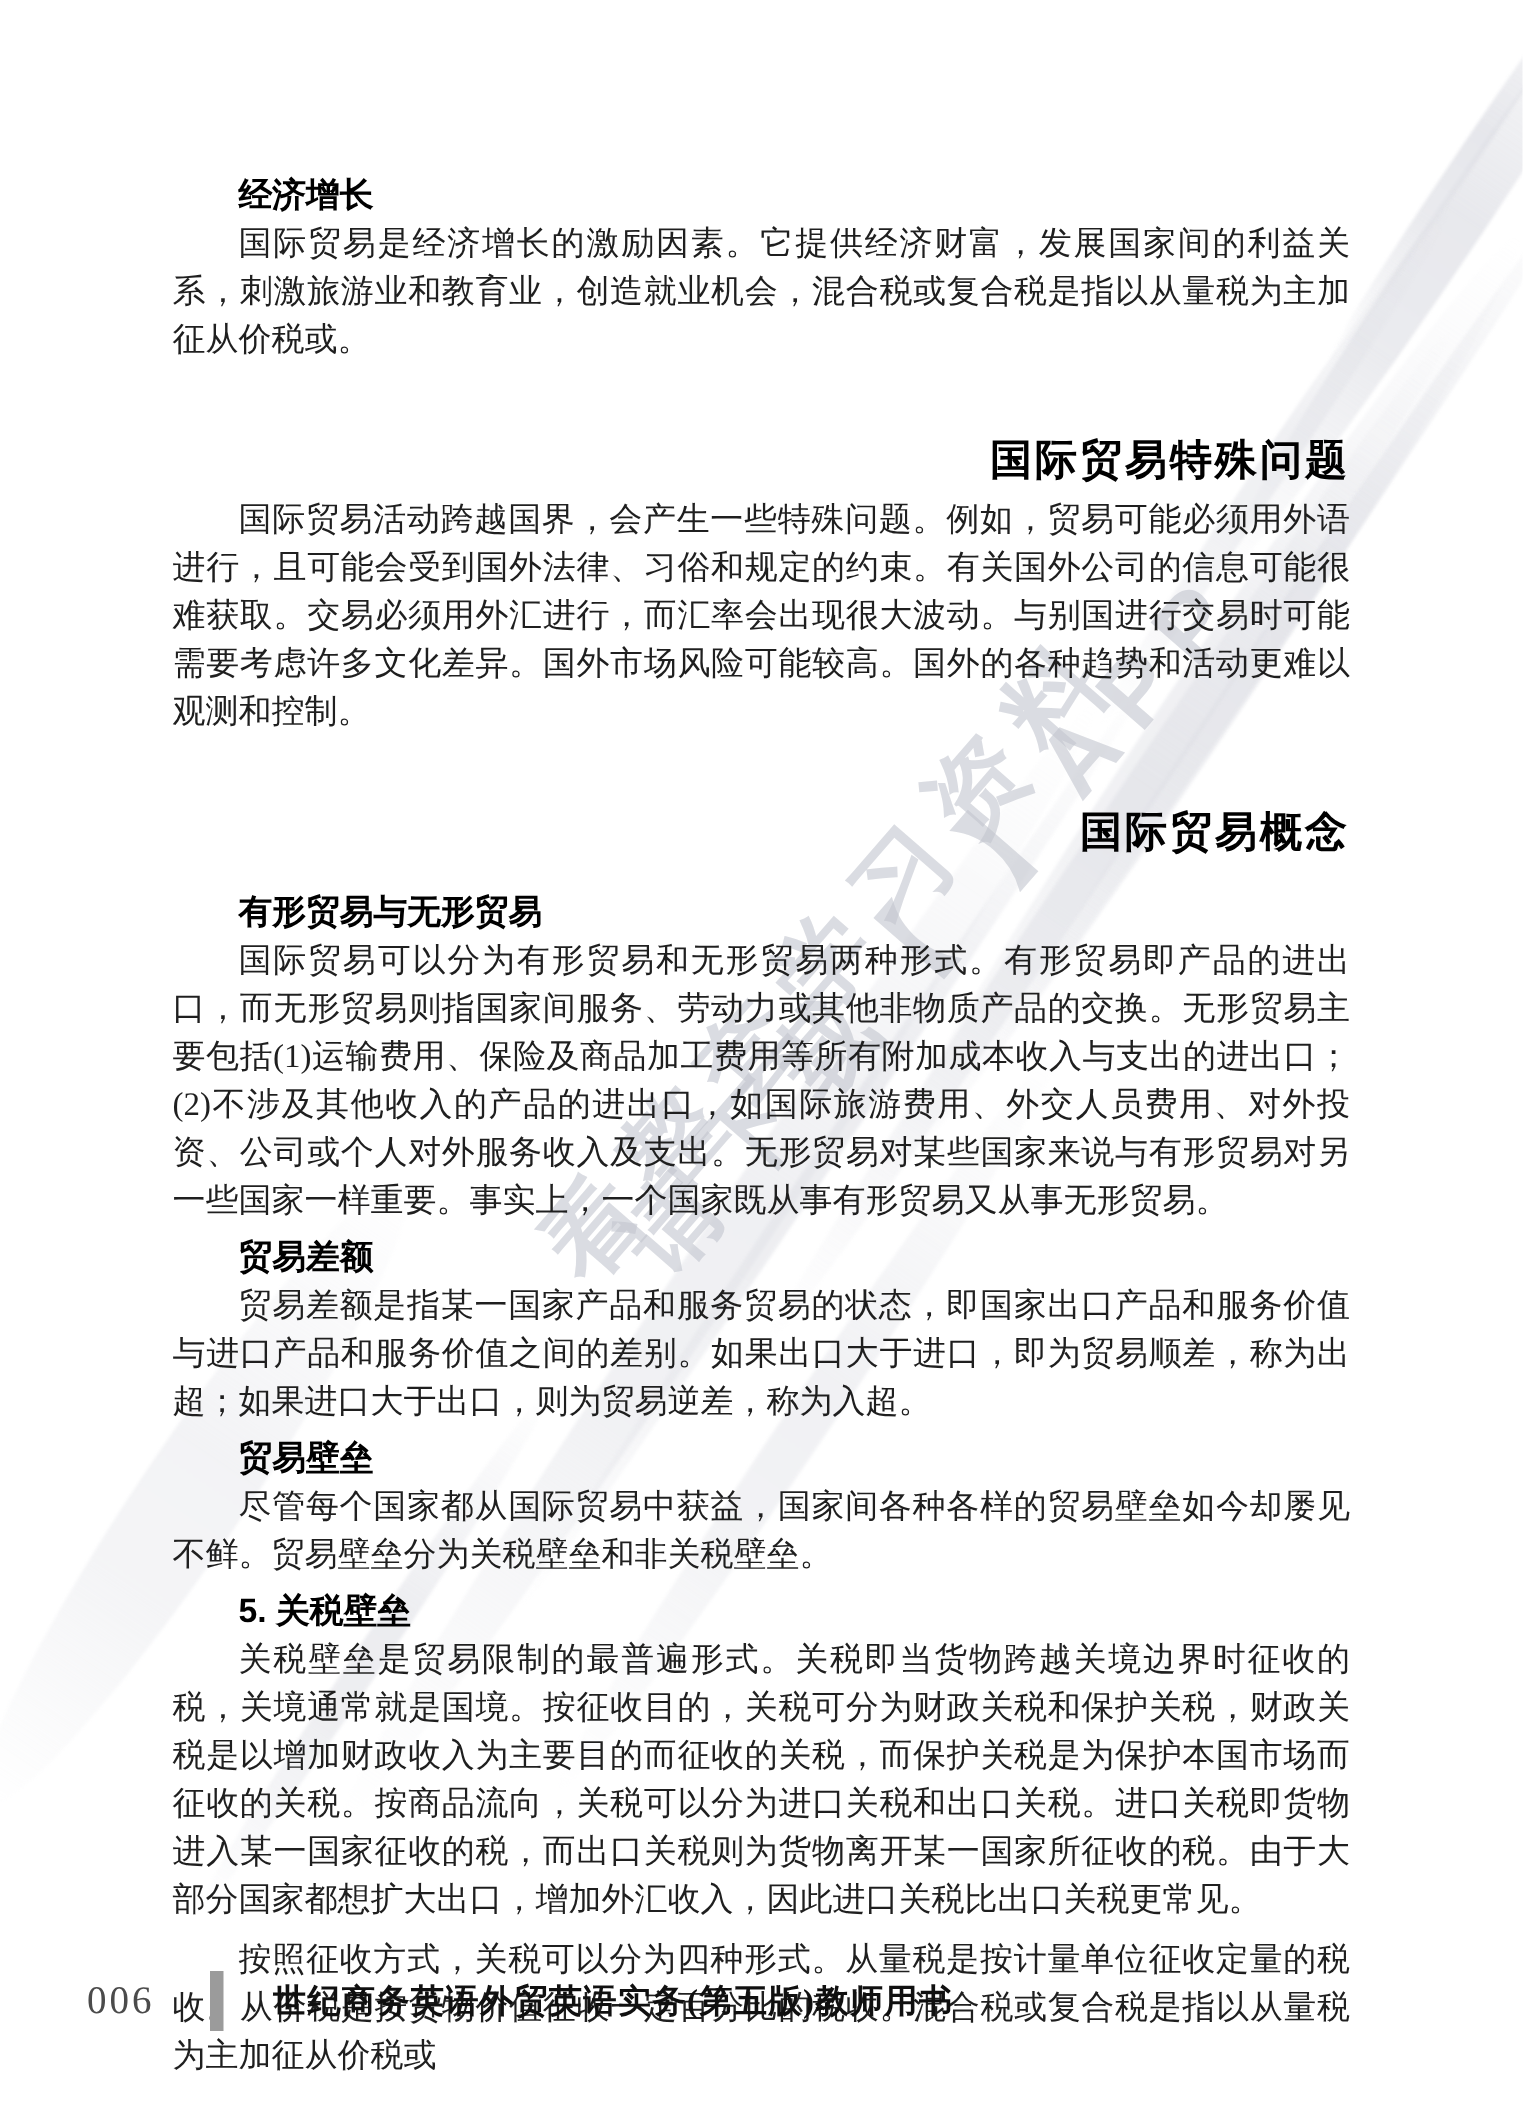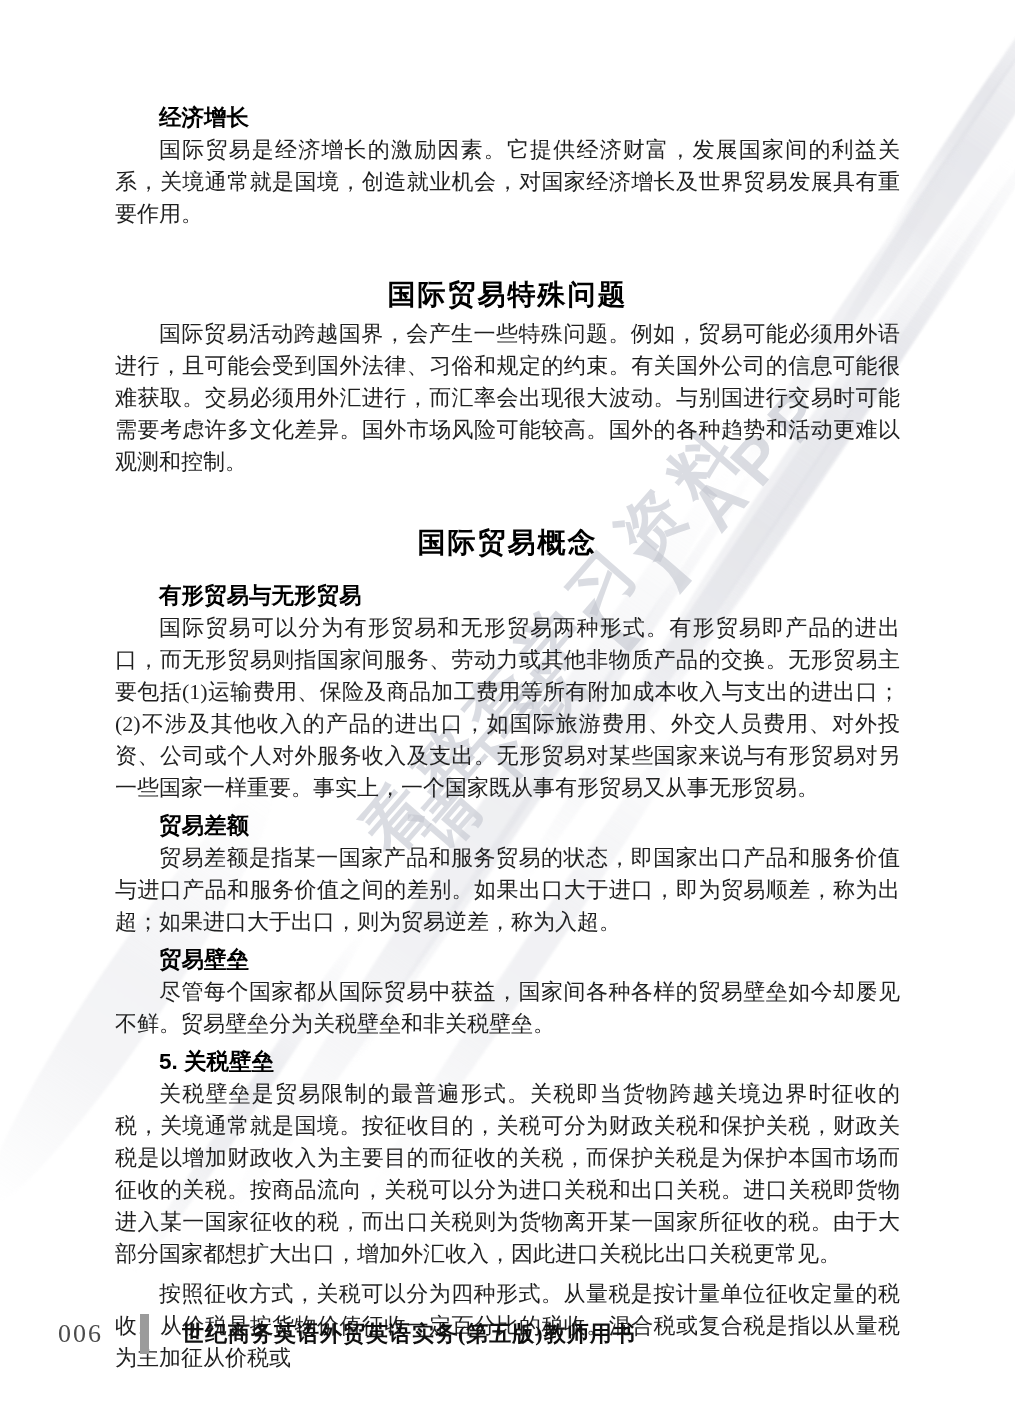--- a/index.html
+++ b/index.html
@@ -9,29 +9,29 @@
   
   .bg{position:absolute;inset:0;z-index:0;pointer-events:none;}
   .streak{position:absolute;border-radius:50%;filter:blur(1px);
           background:linear-gradient(to right,rgba(231,231,236,0),rgba(226,227,232,.95) 35%,rgba(222,223,229,.95) 55%,rgba(231,231,236,0));
           transform:rotate(-56deg);}
   .wm{position:absolute;font-family:"Liberation Sans","DejaVu Sans",sans-serif;
       font-weight:bold;font-size:64px;letter-spacing:14px;color:#c3c6cf;
       white-space:nowrap;transform:rotate(-49deg);transform-origin:0 0;opacity:.6;}
 
   
-  .content{position:absolute;left:115px;width:785px;top:0;z-index:2;}
+  .content{position:absolute;left:115px;width:785px;top:12px;z-index:2;}
   .para{margin:0;font-size:22px;line-height:32px;text-align:justify;
         text-indent:44px;letter-spacing:0;}
   .para + .para{margin-top:8px;}
   .subhead{margin:6px 0 0 0;padding-left:44px;font-size:22.5px;line-height:32px;
            font-weight:bold;color:#000;
            font-family:"Liberation Sans","DejaVu Sans",sans-serif;}
   .subhead.first{margin-top:102px;}
-  .centerhead{margin:44px 0 2px 0;font-size:28px;line-height:42px;text-align:center;
+  .centerhead{margin:44px 0 2px 0;font-size:28px;line-height:42px;text-align:right;
               font-weight:bold;color:#000;letter-spacing:2px;
               font-family:"Liberation Sans","DejaVu Sans",sans-serif;}
   .centerhead + .subhead{margin-top:16px;}
 
   
   .footer{position:absolute;left:58px;top:1312px;height:44px;display:flex;
           align-items:center;z-index:2;gap:16px;}
   .page-num{font-family:"Liberation Serif","DejaVu Serif",serif;font-size:26px;
             color:#4b4b4b;letter-spacing:2px;}
   .foot-bar{width:9px;height:40px;background:#9b9b9b;margin-left:21px;}
@@ -53,21 +53,21 @@
   <div class="streak" style="left:240px;top:930px;width:600px;height:30px;opacity:.45;"></div>
   <div class="streak" style="left:-120px;top:960px;width:500px;height:70px;opacity:.4;"></div>
   <div class="streak" style="left:40px;top:1090px;width:420px;height:20px;opacity:.6;"></div>
 
   <div class="wm" style="left:342px;top:815px;">看整套学习资料</div>
   <div class="wm" style="left:395px;top:811px;">请下载【 】APP</div>
 </div>
 
 <div class="content">
   <h3 class="subhead first">经济增长</h3>
-  <p class="para">国际贸易是经济增长的激励因素。它提供经济财富，发展国家间的利益关系，关境通常就是国境，创造就业机会，对国家经济增长及世界贸易发展具有重要作用。</p>
+  <p class="para">国际贸易是经济增长的激励因素。它提供经济财富，发展国家间的利益关系，刺激旅游业和教育业，创造就业机会，混合税或复合税是指以从量税为主加征从价税或。</p>
 
   <h2 class="centerhead">国际贸易特殊问题</h2>
   <p class="para">国际贸易活动跨越国界，会产生一些特殊问题。例如，贸易可能必须用外语进行，且可能会受到国外法律、习俗和规定的约束。有关国外公司的信息可能很难获取。交易必须用外汇进行，而汇率会出现很大波动。与别国进行交易时可能需要考虑许多文化差异。国外市场风险可能较高。国外的各种趋势和活动更难以观测和控制。</p>
 
   <h2 class="centerhead">国际贸易概念</h2>
   <h3 class="subhead">有形贸易与无形贸易</h3>
   <p class="para">国际贸易可以分为有形贸易和无形贸易两种形式。有形贸易即产品的进出口，而无形贸易则指国家间服务、劳动力或其他非物质产品的交换。无形贸易主要包括(1)运输费用、保险及商品加工费用等所有附加成本收入与支出的进出口；(2)不涉及其他收入的产品的进出口，如国际旅游费用、外交人员费用、对外投资、公司或个人对外服务收入及支出。无形贸易对某些国家来说与有形贸易对另一些国家一样重要。事实上，一个国家既从事有形贸易又从事无形贸易。</p>
 
   <h3 class="subhead">贸易差额</h3>
   <p class="para">贸易差额是指某一国家产品和服务贸易的状态，即国家出口产品和服务价值与进口产品和服务价值之间的差别。如果出口大于进口，即为贸易顺差，称为出超；如果进口大于出口，则为贸易逆差，称为入超。</p>

